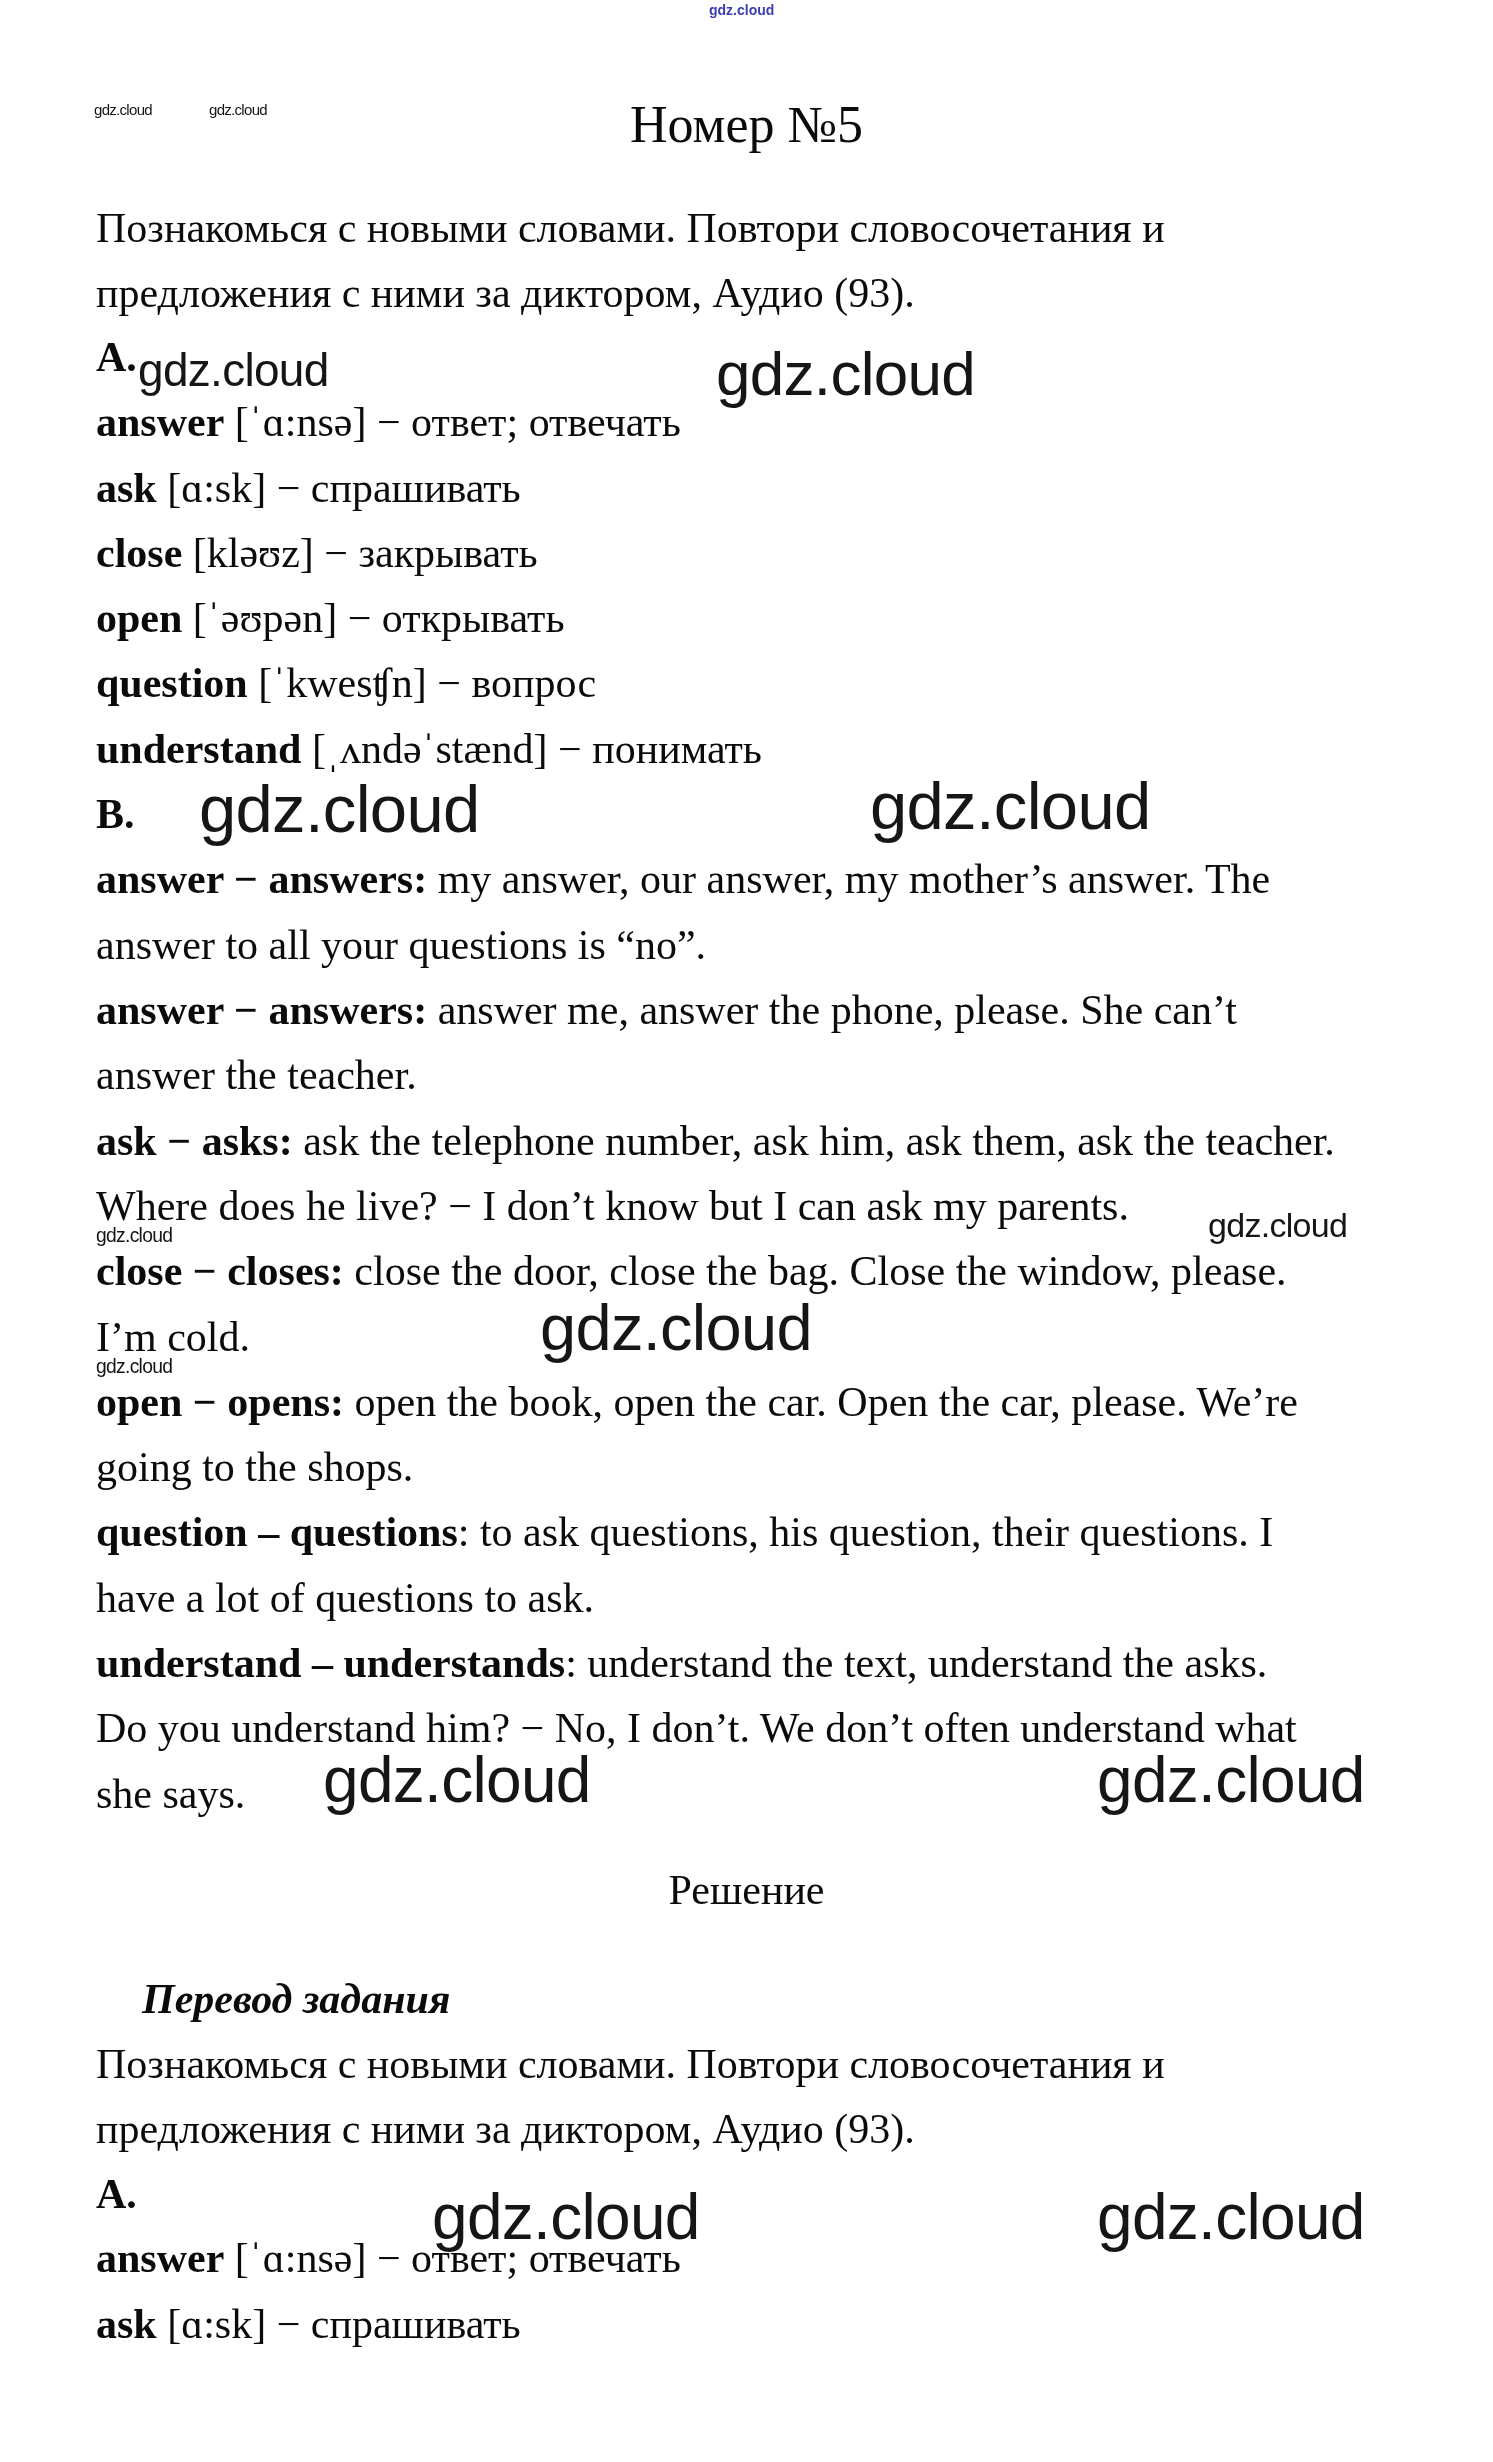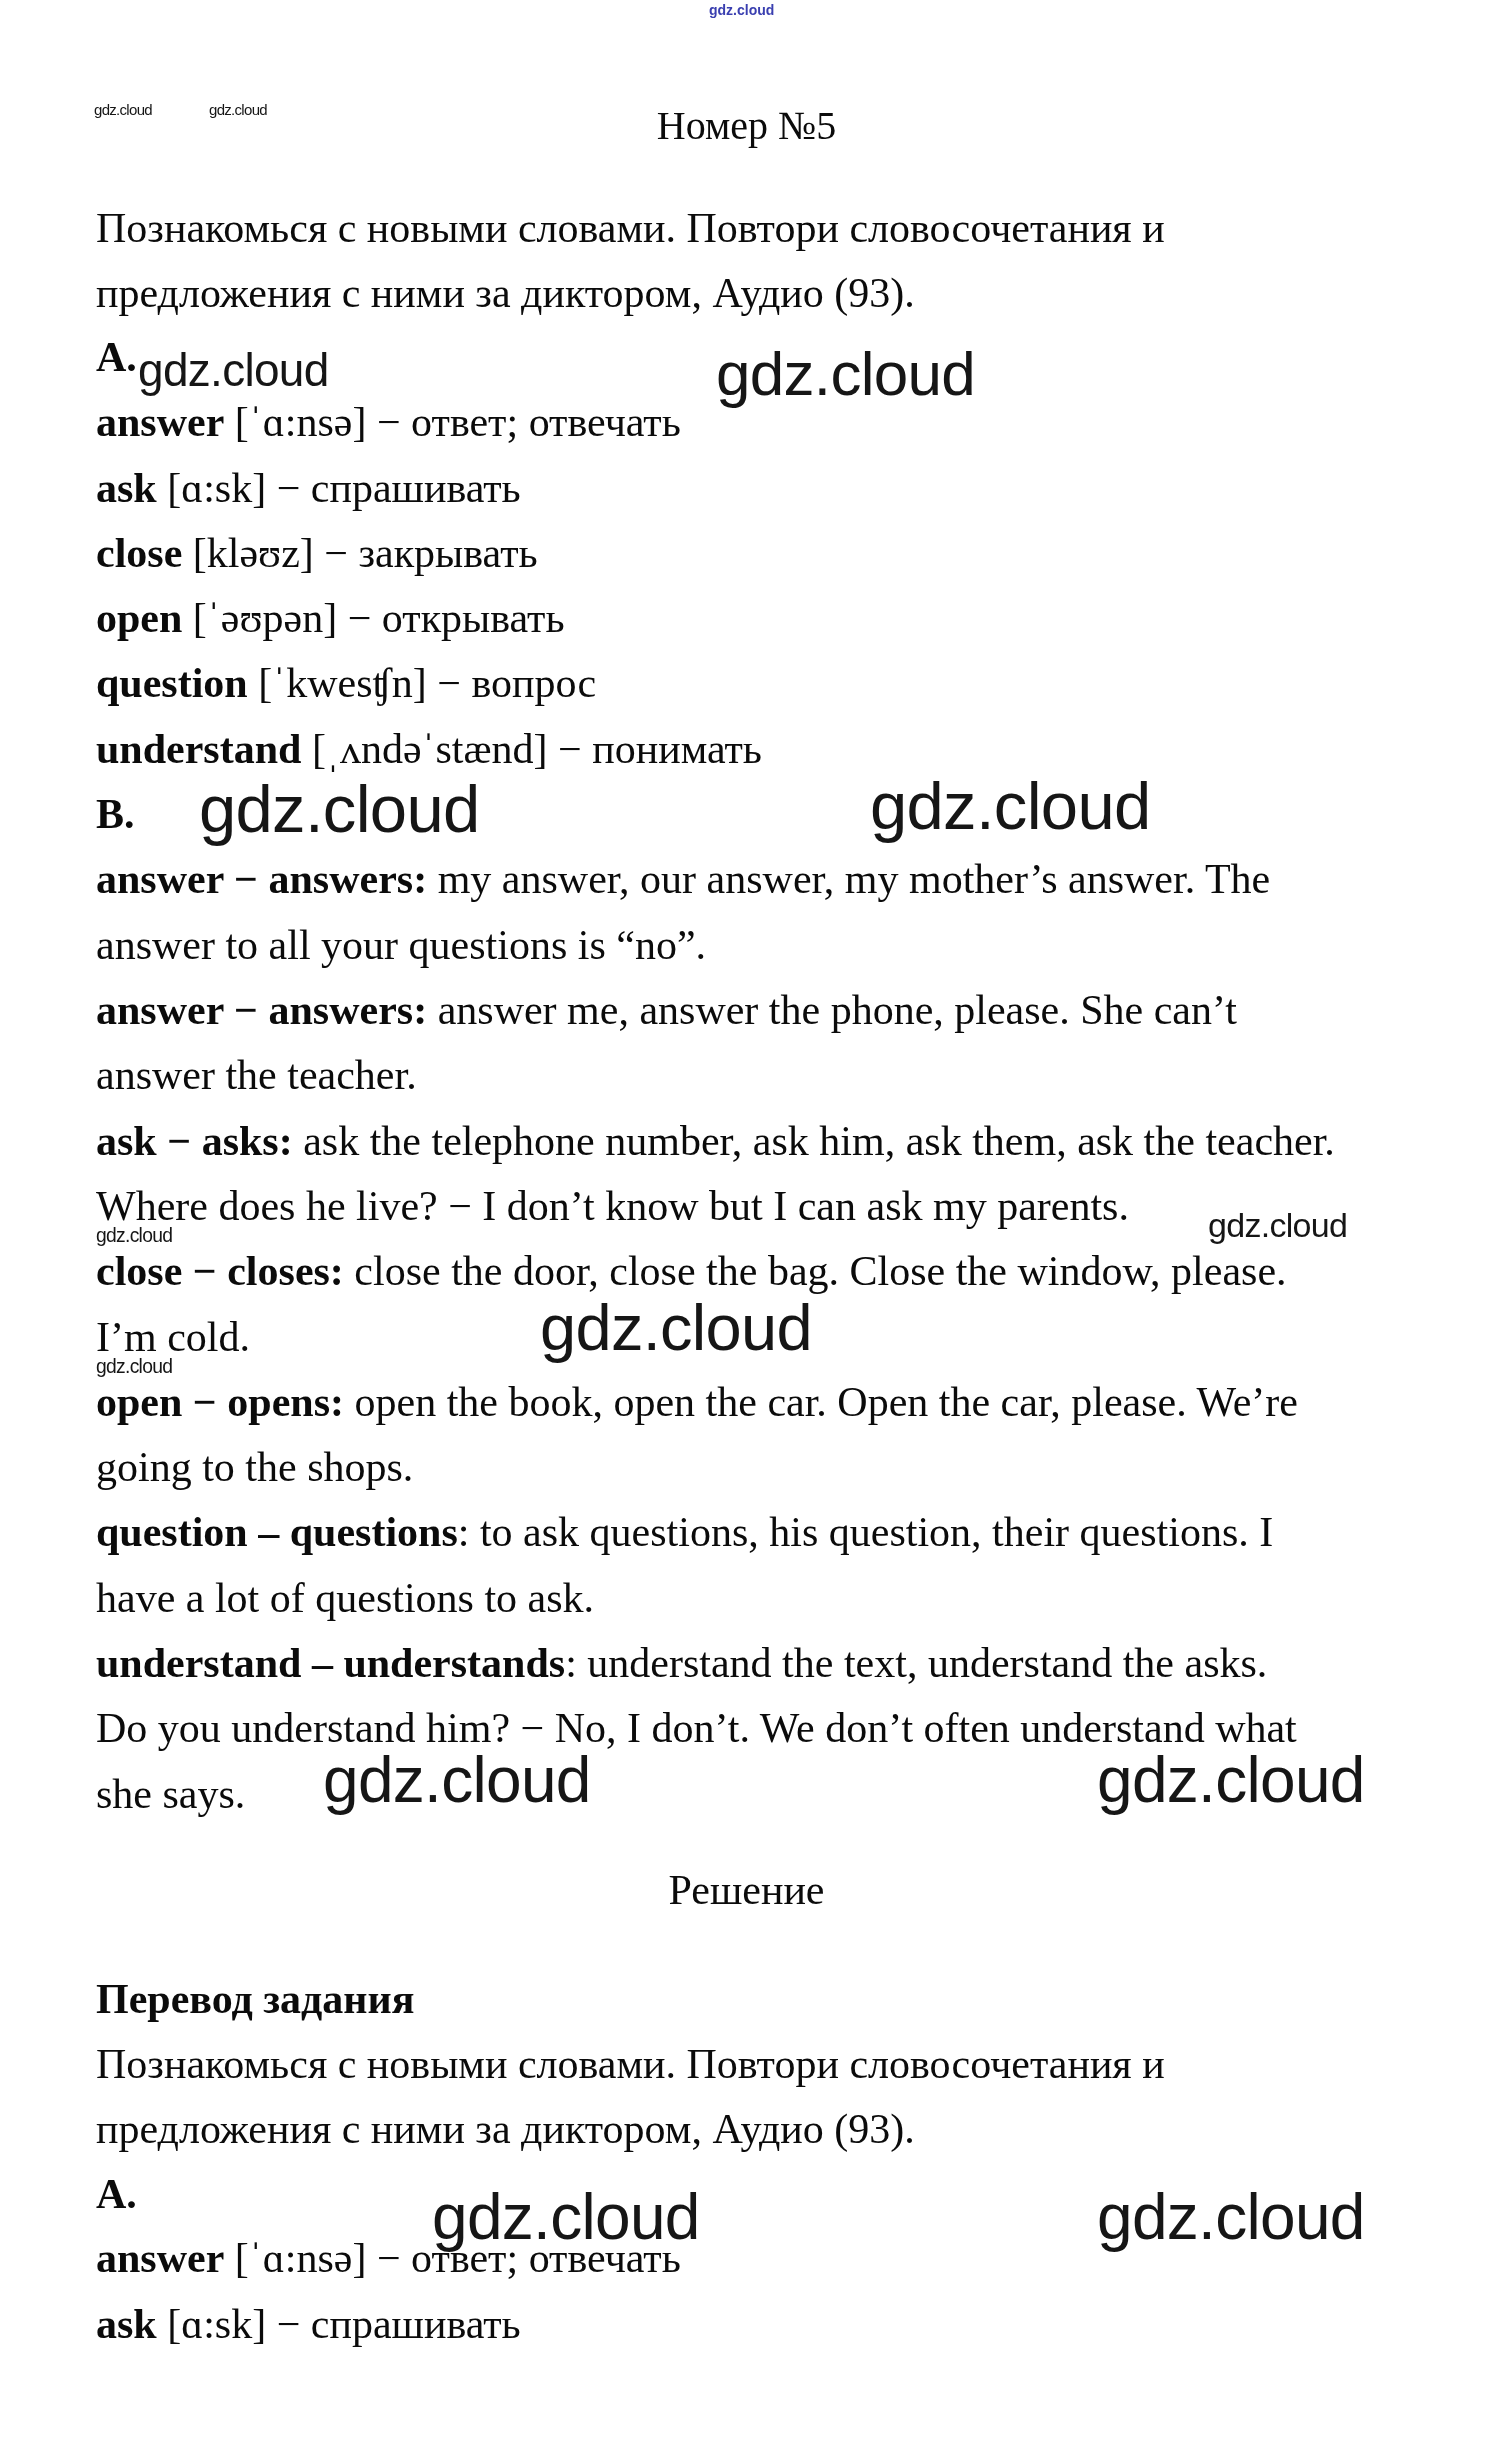--- a/index.html
+++ b/index.html
@@ -22,21 +22,21 @@
     left:96px;
     font-size:42px;
     line-height:1.12;
     white-space:nowrap;
     color:var(--ink);
     text-align:center;
   }
   .ln b{font-weight:bold;margin-top:12px;}
   .center{left:0;width:100%;text-align:center;}
   .bold{font-weight:bold;}
-  .bolditalic{font-weight:bold;}
+  .bolditalic{font-weight:bold;font-style:italic;margin-left:46px;}
   .wm{
     position:absolute;
     font-family:"Liberation Sans", sans-serif;
     color:#161616;
     letter-spacing:-0.7px;
     line-height:1;
     white-space:nowrap;
   }
   .wm.blue{color:var(--wm-blue);font-weight:bold;letter-spacing:0;}
 </style>
@@ -54,21 +54,21 @@
   <div class="wm" style="left:870px;top:772px;font-size:67px">gdz.cloud</div>
   <div class="wm" style="left:96px;top:1226px;font-size:19.3px">gdz.cloud</div>
   <div class="wm" style="left:1208px;top:1208px;font-size:34px">gdz.cloud</div>
   <div class="wm" style="left:540px;top:1295px;font-size:65px">gdz.cloud</div>
   <div class="wm" style="left:96px;top:1357px;font-size:19.3px">gdz.cloud</div>
   <div class="wm" style="left:323px;top:1748px;font-size:64px">gdz.cloud</div>
   <div class="wm" style="left:1097px;top:1748px;font-size:64px">gdz.cloud</div>
   <div class="wm" style="left:432px;top:2185px;font-size:64px">gdz.cloud</div>
   <div class="wm" style="left:1097px;top:2185px;font-size:64px">gdz.cloud</div>
 
-  <div class="ln center" style="top:104px;font-size:40px">Номер №5</div>
+  <div class="ln center" style="top:96px;font-size:52px">Номер №5</div>
 
   <div class="ln" style="top:205px">Познакомься с новыми словами. Повтори словосочетания и</div>
   <div class="ln" style="top:270px">предложения с ними за диктором, Аудио (93).</div>
 
   <div class="ln bold" style="top:334px">A.</div>
 
   <div class="ln" style="top:399px"><b>answer</b><span> [ˈɑ:nsə] − ответ; отвечать</span></div>
   <div class="ln" style="top:465px"><b>ask</b><span> [ɑ:sk] − спрашивать</span></div>
   <div class="ln" style="top:530px"><b>close</b><span> [kləʊz] − закрывать</span></div>
   <div class="ln" style="top:595px"><b>open</b><span> [ˈəʊpən] − открывать</span></div>

